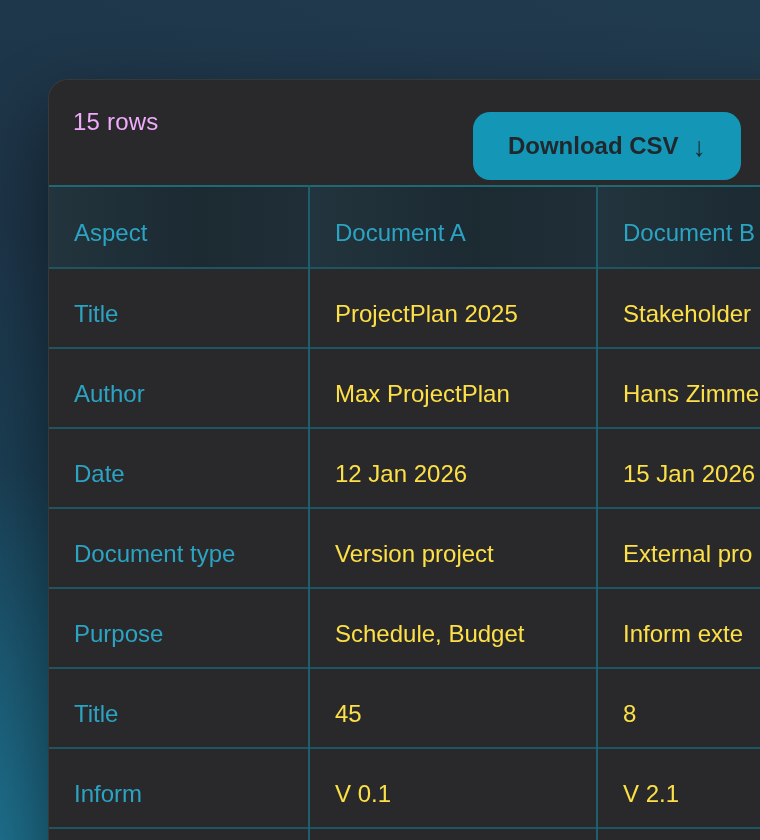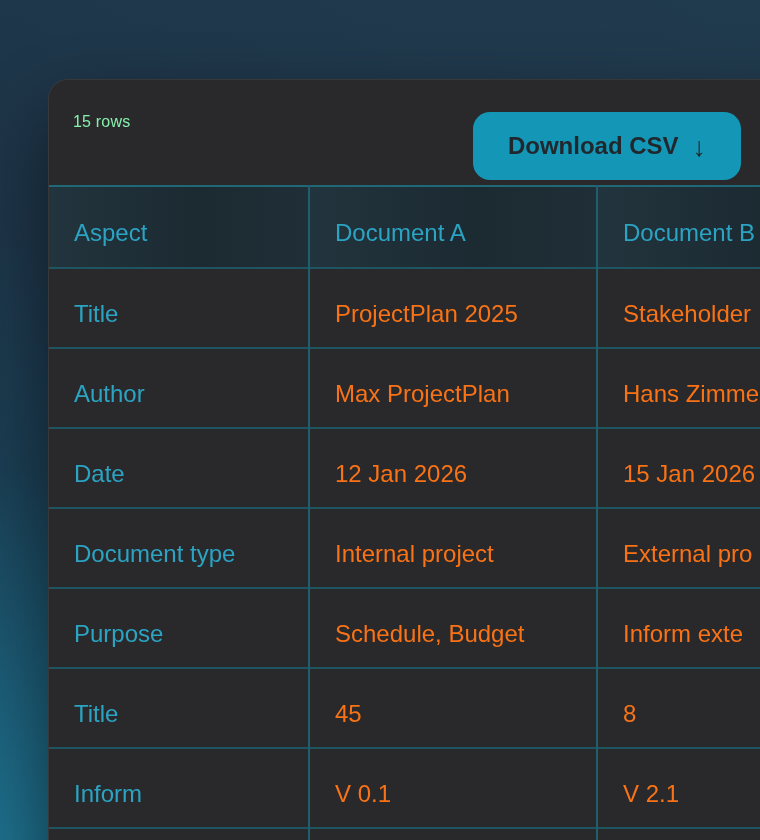--- a/index.html
+++ b/index.html
@@ -35,22 +35,22 @@
     position: relative;
     height: 105px;
   }
   .rowcount {
     position: absolute;
     left: 24px;
     top: 0;
     height: 83px;
     display: flex;
     align-items: center;
-    font-size: 16px;
-    color: #86efac;
+    font-size: 24px;
+    color: #f0abfc;
     letter-spacing: 0.2px;
   }
   .dl-btn {
     position: absolute;
     left: 424px;
     top: 32px;
     width: 268px;
     height: 68px;
     border: none;
     border-radius: 17px;
@@ -93,21 +93,21 @@
   table.cmp td:not(:last-child) {
     border-right: 2px solid #1f5e6c;
   }
   table.cmp thead th {
     height: 82px;
     color: #2ba4c4;
     background: linear-gradient(90deg, #22343d 0%, #1c2a32 58%, #202e37 100%);
     border-top-color: #1f6876;
   }
   table.cmp tbody td {
-    color: #f97316;
+    color: #fde047;
     background: #29292b;
   }
   table.cmp tbody td.aspect {
     color: #2ba4c4;
   }
 </style>
 </head>
 <body>
 
 <div class="card">
@@ -144,21 +144,21 @@
         <td>Max ProjectPlan</td>
         <td>Hans Zimme</td>
       </tr>
       <tr>
         <td class="aspect">Date</td>
         <td>12 Jan 2026</td>
         <td>15 Jan 2026</td>
       </tr>
       <tr>
         <td class="aspect">Document type</td>
-        <td>Internal project</td>
+        <td>Version project</td>
         <td>External pro</td>
       </tr>
       <tr>
         <td class="aspect">Purpose</td>
         <td>Schedule, Budget</td>
         <td>Inform exte</td>
       </tr>
       <tr>
         <td class="aspect">Title</td>
         <td>45</td>

